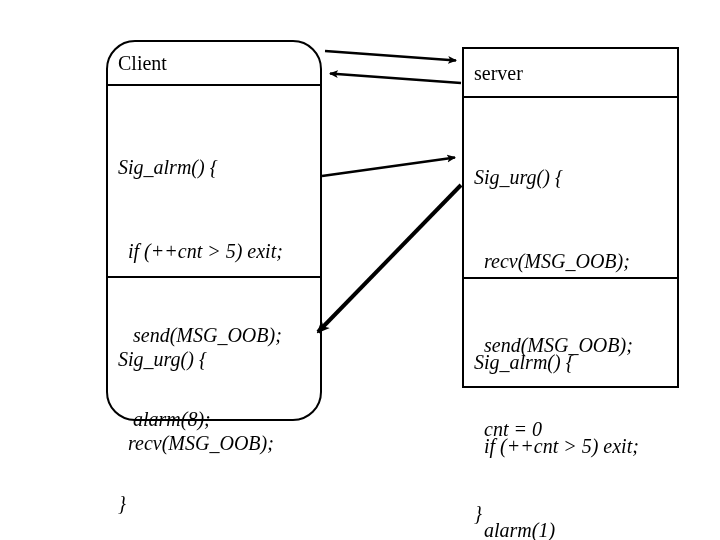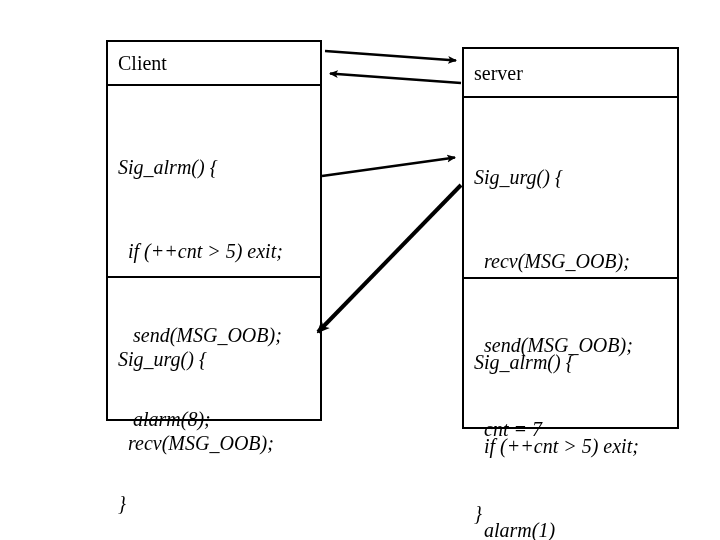--- a/index.html
+++ b/index.html
@@ -22,26 +22,27 @@
     position: absolute;
     box-sizing: border-box;
     border: 2px solid #000000;
     background: #ffffff;
   }
   #client-box {
     left: 106px;
     top: 40px;
     width: 216px;
     height: 381px;
+    border-radius: 29px;
   }
   #server-box {
     left: 462px;
     top: 47px;
     width: 217px;
-    height: 382px;
+    height: 341px;
   }
 
   
   .divider {
     position: absolute;
     height: 0;
     border-top: 2px solid #000000;
   }
   #client-divider-1 { left: 0px;  top: 42px;  width: 212px; }
   #client-divider-2 { left: 0px;  top: 234px; width: 212px; }
@@ -115,21 +116,21 @@
 
     <div class="divider" id="server-divider-1"></div>
     <div class="divider" id="server-divider-2"></div>
 
     <div class="section title-text" id="server-title">server</div>
 
     <div class="section" id="server-code-1">
       <span class="code-line">Sig_urg() {</span>
       <span class="code-line">  recv(MSG_OOB);</span>
       <span class="code-line">  send(MSG_OOB);</span>
-      <span class="code-line">  cnt = 7</span>
+      <span class="code-line">  cnt = 0</span>
       <span class="code-line">}</span>
     </div>
 
     <div class="section" id="server-code-2">
       <span class="code-line">Sig_alrm() {</span>
       <span class="code-line">  if (++cnt &gt; 5) exit;</span>
       <span class="code-line">  alarm(1)</span>
       
     </div>
   </div>

